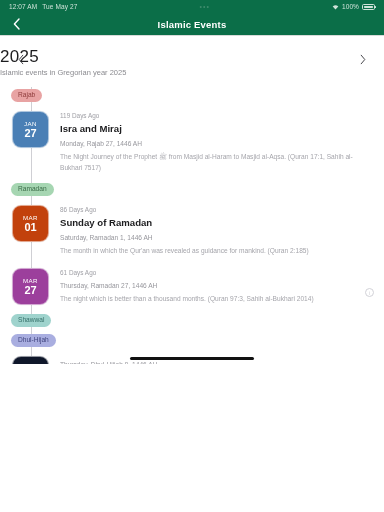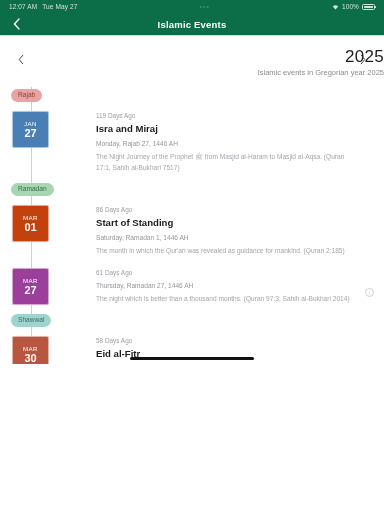--- a/index.html
+++ b/index.html
@@ -39,21 +39,21 @@
     border-bottom: 1px solid #d7dbd9;
   }
   .navbar .title { color: #ffffff; font-size: 9.5px; font-weight: bold; letter-spacing: .2px; }
   .nav-back {
     position: absolute; left: 9px; top: 50%; transform: translateY(-50%);
     width: 14px; height: 16px; display: flex; align-items: center; justify-content: center;
     color: #ffffff;
   }
 
   
-  .yearhead { position: relative; padding: 11px 0 10px; text-align: right; background:#fff; }
+  .yearhead { position: relative; padding: 11px 0 10px; text-align: left; background:#fff; }
   .yearhead .year {
     font-size: 17px; color: #1d1d1f; font-weight: normal; letter-spacing: .3px; line-height: 19px;
   }
   .yearhead .sub { font-size: 7.5px; color: #8b8b90; margin-top: 2px; }
   .yr-arrow {
     position: absolute; top: 16px; width: 14px; height: 14px;
     display:flex; align-items:center; justify-content:center; color: #3d3d42;
   }
   .yr-prev { left: 14px; }
   .yr-next { right: 14px; }
@@ -68,28 +68,28 @@
     position: absolute; left: 11px; top: 2px;
     padding: 2.4px 7px; border-radius: 9px; font-size: 6.6px; color: #ffffff;
     white-space: nowrap; line-height: 8px;
   }
   .event {
     position: relative; display: flex; align-items: flex-start;
     padding: 4px 0 8px 0; min-height: 40px;
   }
   .datechip {
     position: absolute; left: 12px; top: 4px;
-    width: 37px; height: 37px; border-radius: 2px;
+    width: 37px; height: 37px; border-radius: 9px;
     display: flex; flex-direction: column; align-items: center; justify-content: center;
     color: #fff; border: 1.5px solid rgba(255,255,255,.55);
     box-shadow: 0 0 0 .6px rgba(0,0,0,.04);
   }
   .datechip .m { font-size: 6.2px; letter-spacing: .4px; line-height: 8px; }
   .datechip .d { font-size: 11px; font-weight: bold; line-height: 12px; margin-top: -1px; }
-  .ev-body { margin-left: 96px; padding-right: 24px; width: 100%; }
+  .ev-body { margin-left: 60px; padding-right: 24px; width: 100%; }
   .ev-ago { font-size: 6.4px; color: #a0a0a6; line-height: 9px; margin-bottom: 2px; }
   .ev-title { font-size: 9.6px; color: #1d1d1f; font-weight: bold; line-height: 13px; }
   .ev-hijri { font-size: 6.6px; color: #96969c; line-height: 11px; margin-top: 3px; }
   .ev-desc { font-size: 6.6px; color: #a5a5ab; line-height: 11px; margin-top: 2px; }
   .info-ico {
     position: absolute; right: 10px; top: 24px; width: 9px; height: 9px;
     border: .9px solid #d2d2d8; border-radius: 50%;
     display:flex; align-items:center; justify-content:center;
     color: #d2d2d8; font-size: 6px; line-height: 1;
   }
@@ -168,52 +168,40 @@
       <div class="month-chip-row">
         <div class="month-chip" style="background: rgb(166, 214, 178); color: rgb(58, 107, 71);">Ramadan</div>
       </div>
       <div class="event">
         <div class="datechip" style="background: #c2410c;">
           <div class="m">MAR</div>
           <div class="d">01</div>
         </div>
         <div class="ev-body">
           <div class="ev-ago">86 Days Ago</div>
-          <div class="ev-title">Start of Standing</div>
+          <div class="ev-title">Sunday of Ramadan</div>
           <div class="ev-hijri">Saturday, Ramadan 1, 1446 AH</div>
           <div class="ev-desc">The month in which the Qur'an was revealed as guidance for mankind. (Quran 2:185)</div>
         </div>
       </div>
       <div class="event">
         <div class="datechip" style="background: rgb(156, 63, 156);">
           <div class="m">MAR</div>
           <div class="d">27</div>
         </div>
         <div class="ev-body">
           <div class="ev-ago">61 Days Ago</div>
           <div class="ev-hijri">Thursday, Ramadan 27, 1446 AH</div>
           <div class="ev-desc">The night which is better than a thousand months. (Quran 97:3, Sahih al-Bukhari 2014)</div>
         </div>
         <div class="info-ico">i</div>
       </div>
       <div class="month-chip-row">
         <div class="month-chip" style="background: rgb(159, 211, 205); color: rgb(54, 112, 106);">Shawwal</div>
       </div>
-      <div class="event">
-        <div class="datechip" style="background: rgb(184, 86, 63);">
-          <div class="m">MAR</div>
-          <div class="d">30</div>
-        </div>
-        <div class="ev-body">
-          <div class="ev-ago">58 Days Ago</div>
-          <div class="ev-title">Eid al-Fitr</div>
-          <div class="ev-hijri">Sunday, Shawwal 1, 1446 AH</div>
-          <div class="ev-desc">The festival of breaking the fast after Ramadan. (Sahih al-Bukhari 953)</div>
-        </div>
-      </div>
       <div class="month-chip-row">
         <div class="month-chip" style="background: rgb(169, 174, 224); color: rgb(64, 69, 127);">Dhul-Hijah</div>
       </div>
       <div class="event">
         <div class="datechip" style="background: #0f172a;">
           <div class="m">JUN</div>
           <div class="d">05</div>
         </div>
         <div class="ev-body">
           <div class="ev-hijri">Thursday, Dhul-Hijjah 9, 1446 AH</div>

